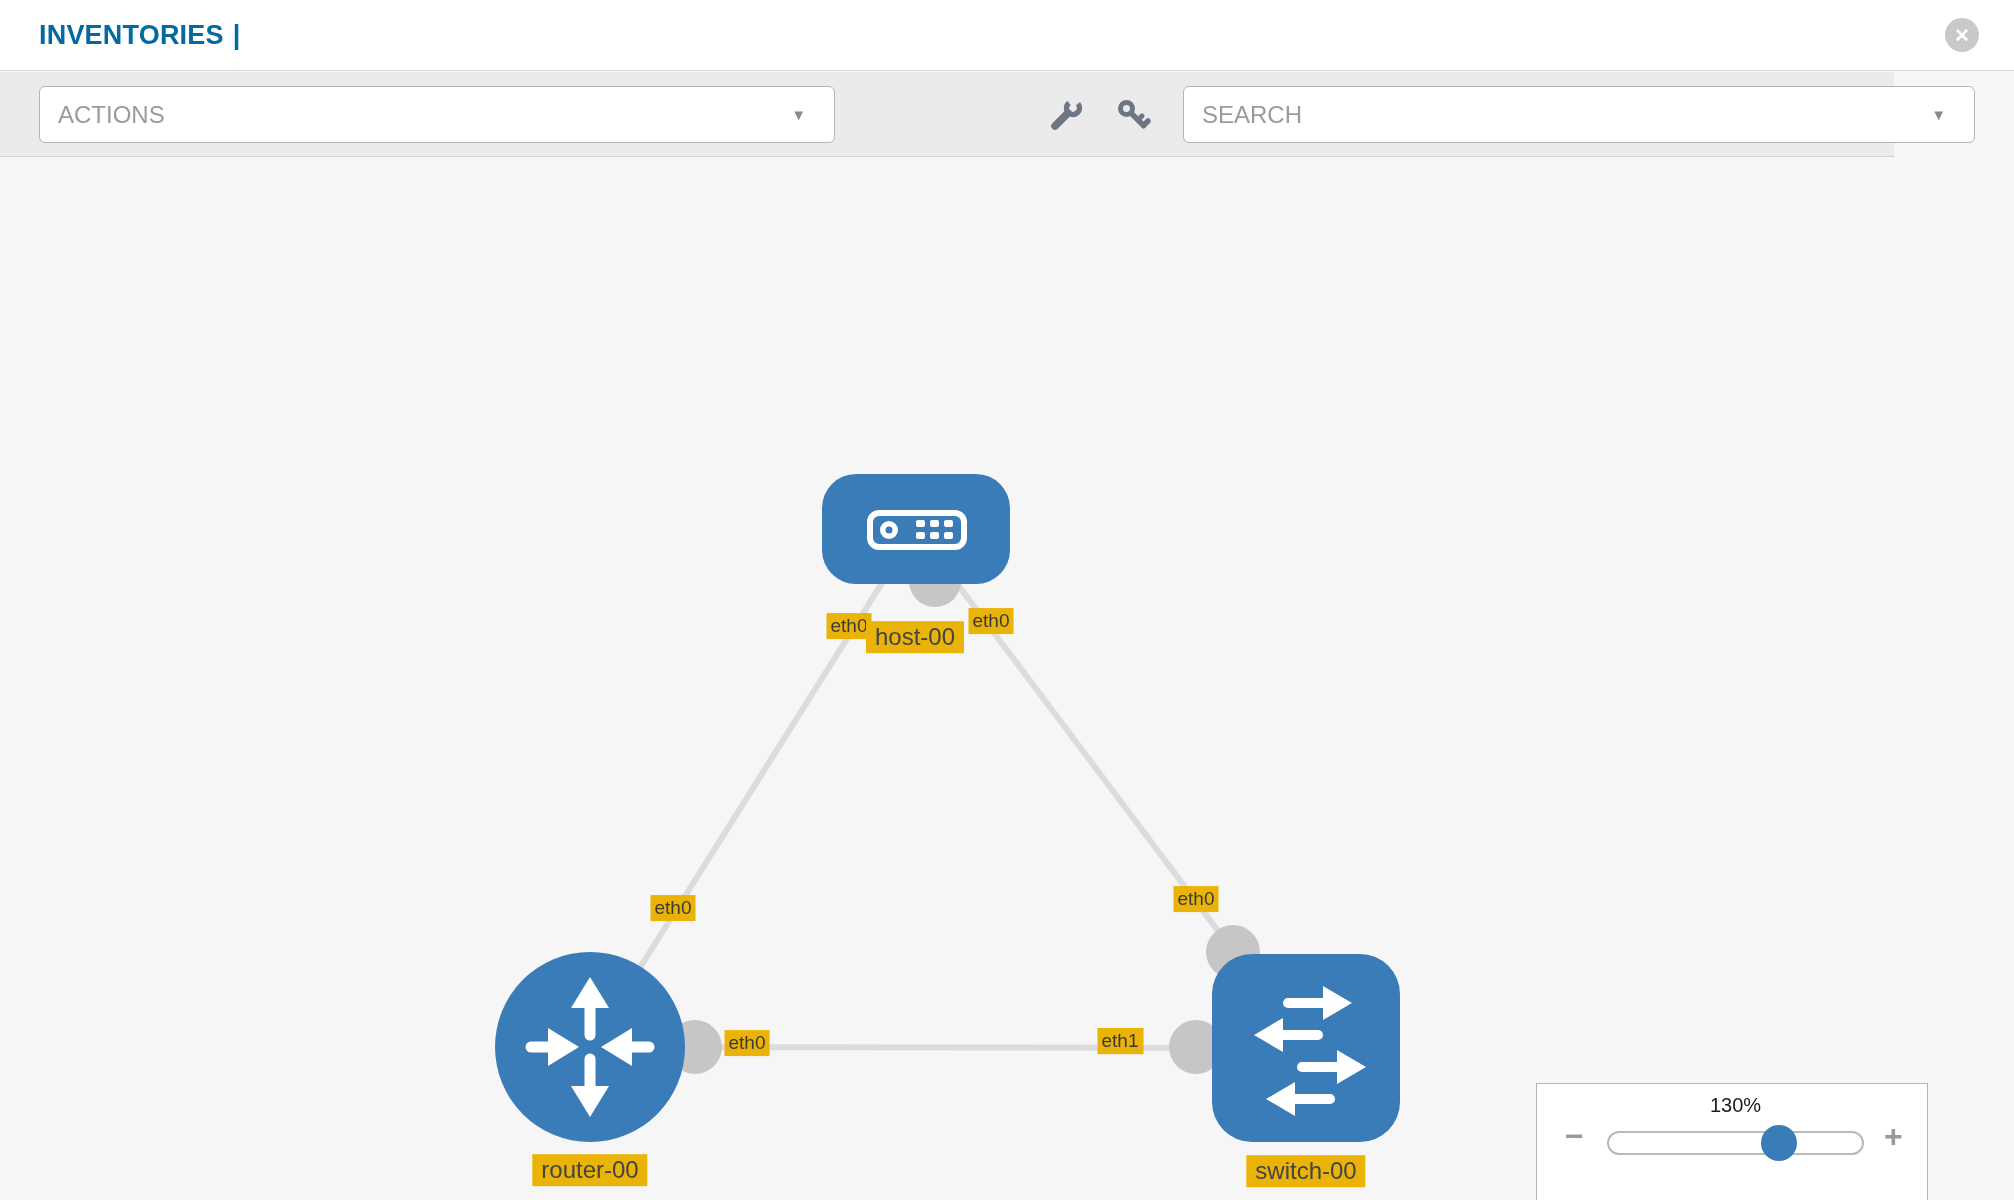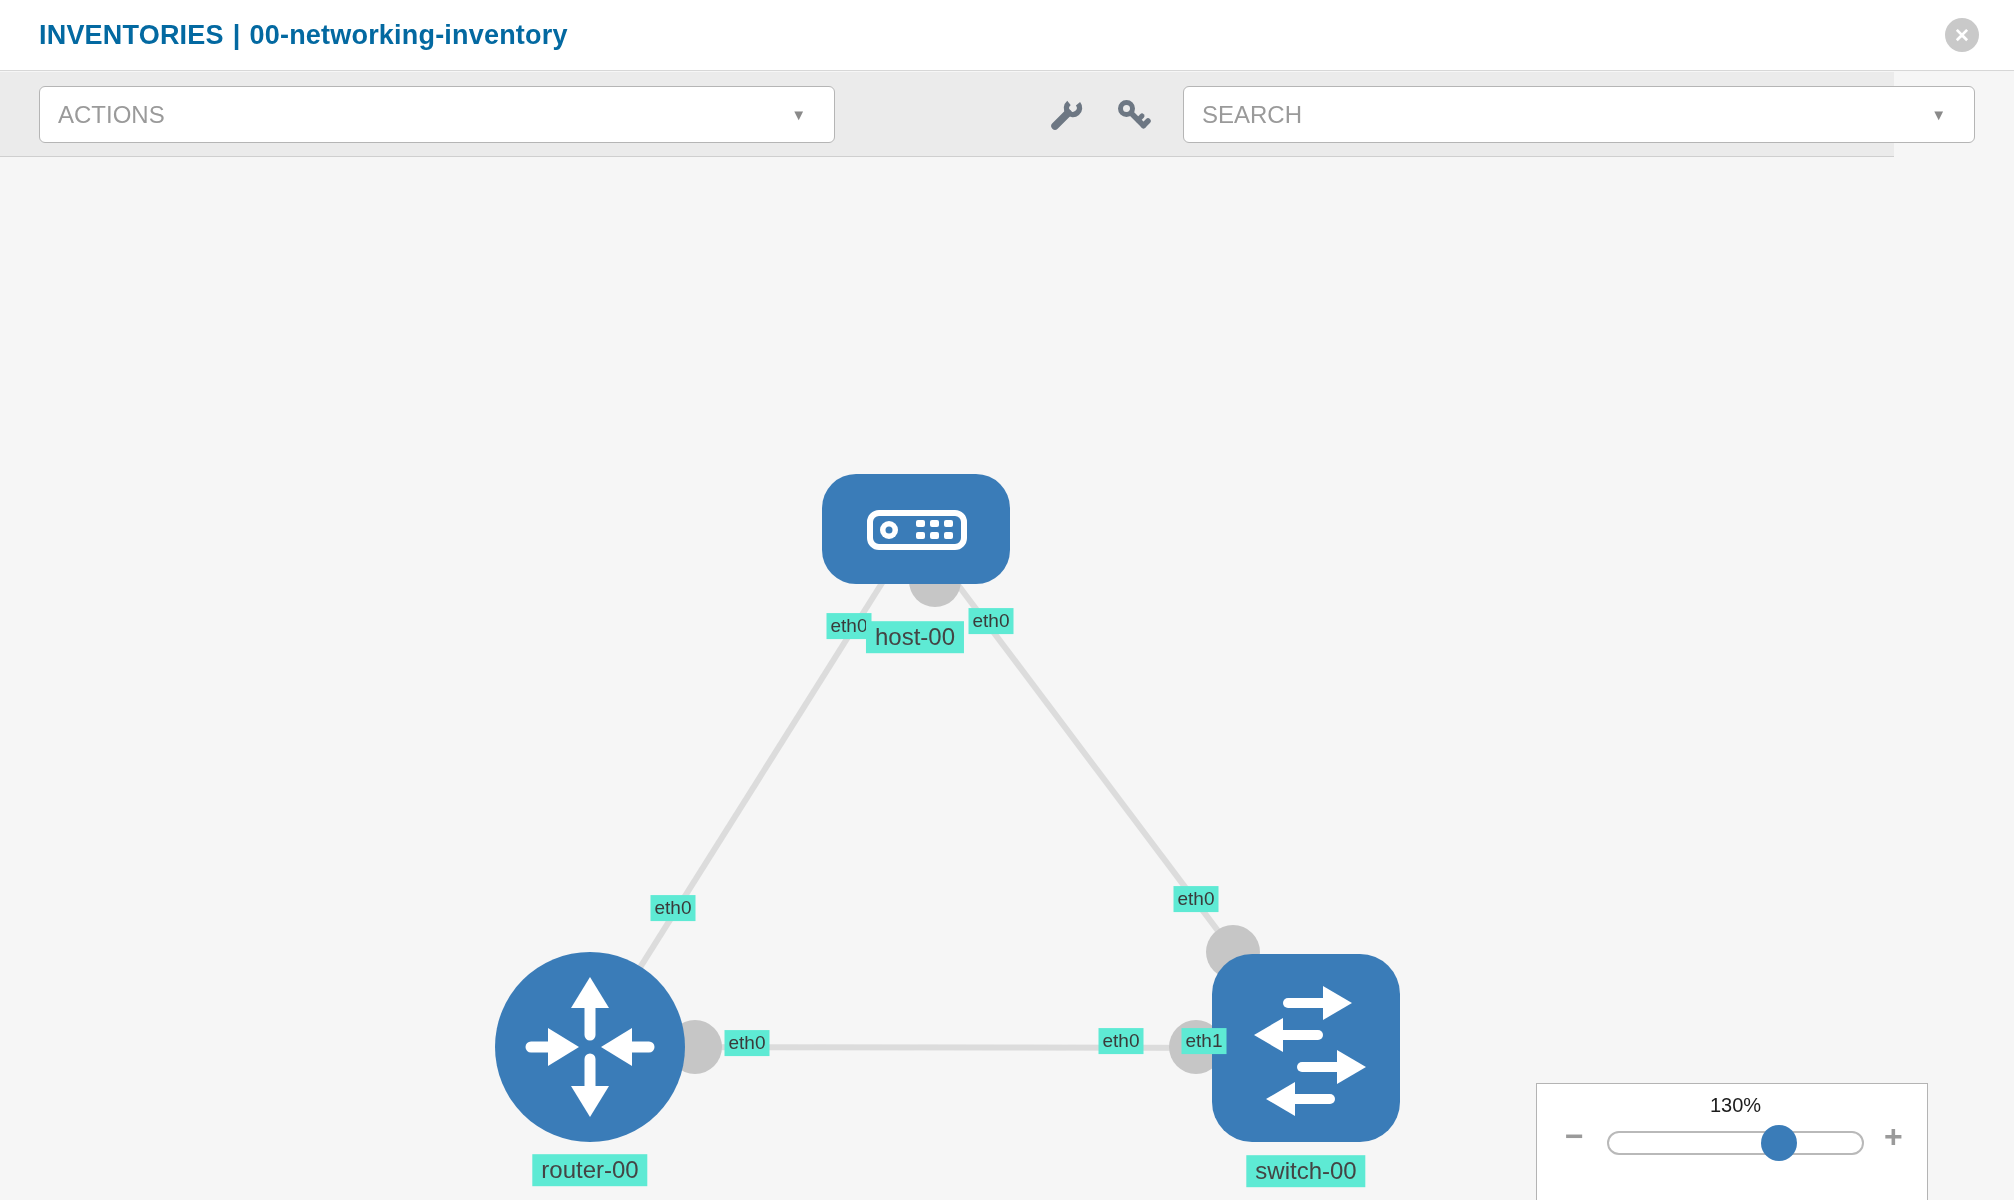--- a/index.html
+++ b/index.html
@@ -50,21 +50,21 @@
 
   
   .canvas {
     position: absolute; top: 157px; left: 0; width: 2014px; height: 1043px;
     background: #f6f6f6; z-index: 0;
   }
   svg.topo { position: absolute; top: 0; left: 0; z-index: 0; }
 
   .nlabel {
     position: absolute; transform: translate(-50%, -50%);
-    background: #5eead4; color: #3c3c3c; white-space: nowrap;
+    background: #eab308; color: #3c3c3c; white-space: nowrap;
     z-index: 1; line-height: 1.15;
   }
   .node-label { font-size: 24px; padding: 2px 9px; color: #444444; }
   .iface-label { font-size: 19px; padding: 2px 4px; color: #3a3a3a; }
 
   
   .zoom-panel {
     position: absolute; left: 1536px; top: 1083px; width: 392px; height: 120px;
     background: #ffffff; border: 1px solid #b4b4b4; z-index: 4;
   }
@@ -147,32 +147,31 @@
         </g>
       </g>
     </svg>
 
     <div class="nlabel iface-label" style="left:849px; top:469px;">eth0</div>
     <div class="nlabel iface-label" style="left:991px; top:464px;">eth0</div>
     <div class="nlabel iface-label" style="left:673px; top:751px;">eth0</div>
     <div class="nlabel iface-label" style="left:1196px; top:742px;">eth0</div>
     <div class="nlabel iface-label" style="left:747px; top:886px;">eth0</div>
     <div class="nlabel iface-label" style="left:1121px; top:884px;">eth0</div>
-    <div class="nlabel iface-label" style="left:1204px; top:884px;">eth1</div>
+    <div class="nlabel iface-label" style="left:1120px; top:884px;">eth1</div>
 
     <div class="nlabel node-label" style="left:915px; top:480px;">host-00</div>
     <div class="nlabel node-label" style="left:590px; top:1013px;">router-00</div>
     <div class="nlabel node-label" style="left:1306px; top:1014px;">switch-00</div>
   </div>
 
   <div class="header">
     <div class="title">
       <span>INVENTORIES</span>
       <span>|</span>
-      <span>00-networking-inventory</span>
     </div>
     <div class="close-btn">
       <span>✕</span>
     </div>
   </div>
 
   <div class="toolbar">
     <div class="select-box actions-box">
       <span class="sel-label">ACTIONS</span>
       <span class="caret">▼</span>

